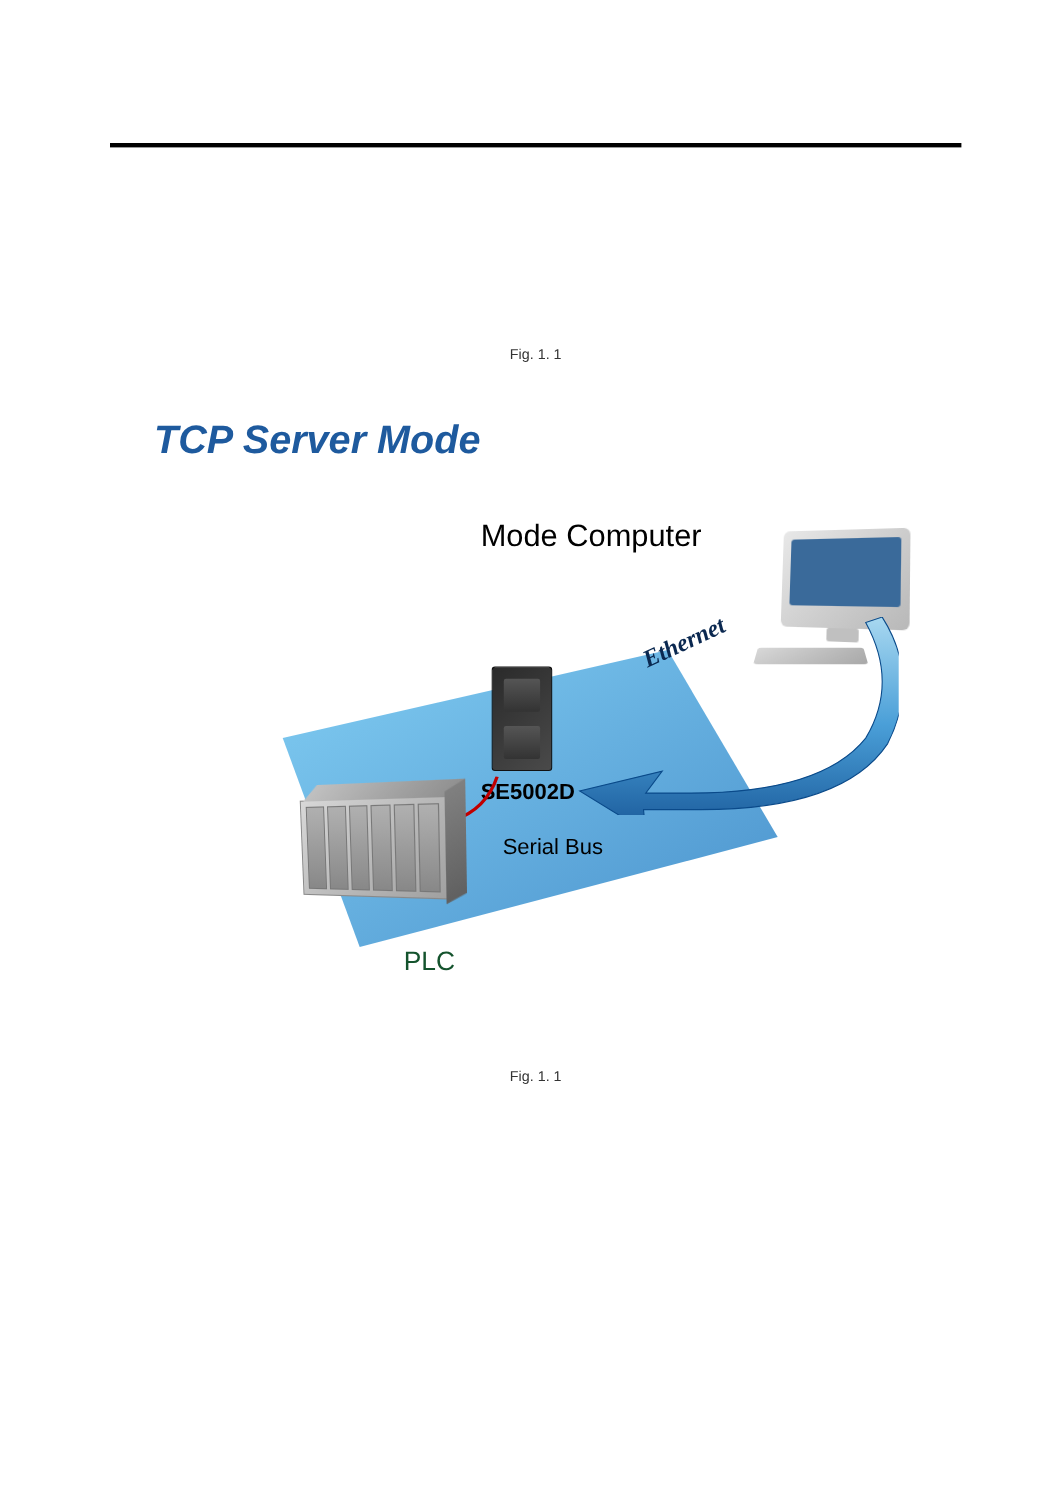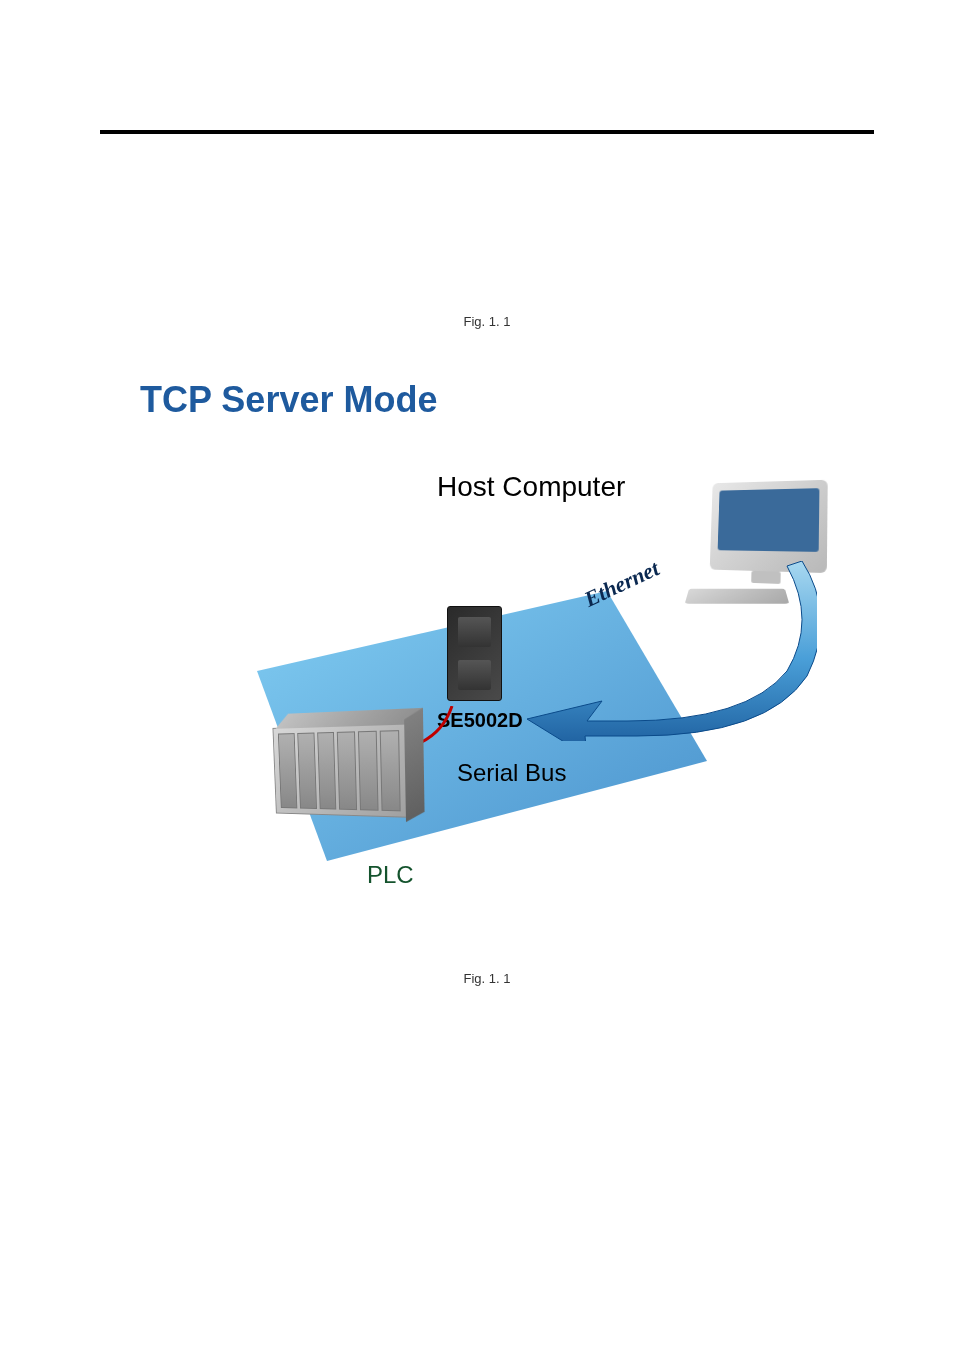--- a/index.html
+++ b/index.html
@@ -32,20 +32,21 @@
       font-size: 13px;
       color: #333;
       margin-top: 30px;
     }
     .title {
       font-size: 36px;
       font-weight: bold;
       color: #1e5a9e;
       margin-left: 40px;
       margin-bottom: 40px;
+      font-style: italic;
     }
     .diagram-container {
       position: relative;
       width: 700px;
       height: 480px;
       margin: 0 auto;
     }
     .host-label {
       position: absolute;
       top: 10px;
@@ -197,21 +198,21 @@
     }
     .plc-slot {
       flex: 1;
       background: linear-gradient(180deg, #b0b0b0, #888);
       border: 1px solid #777;
     }
     .serial-label {
       position: absolute;
       top: 298px;
       left: 320px;
-      font-size: 24px;
+      font-size: 20px;
       color: #000;
     }
     .plc-label {
       position: absolute;
       top: 400px;
       left: 230px;
       font-size: 24px;
       color: #14532d;
     }
     
@@ -247,21 +248,21 @@
 
 <div class="page">
   <div class="divider"></div>
 
   <div class="caption-top">Fig. 1. 1</div>
 
   <div class="title">TCP Server Mode</div>
 
   <div class="diagram-container">
 
-    <div class="host-label">Host Computer</div>
+    <div class="host-label">Mode Computer</div>
 
     <div class="computer">
       <div class="monitor"></div>
       <div class="keyboard"></div>
     </div>
 
     <div class="platform">
       <svg viewBox="0 0 560 330">
         <defs>
           <linearGradient id="platGrad" x1="0%" y1="0%" x2="100%" y2="100%">

